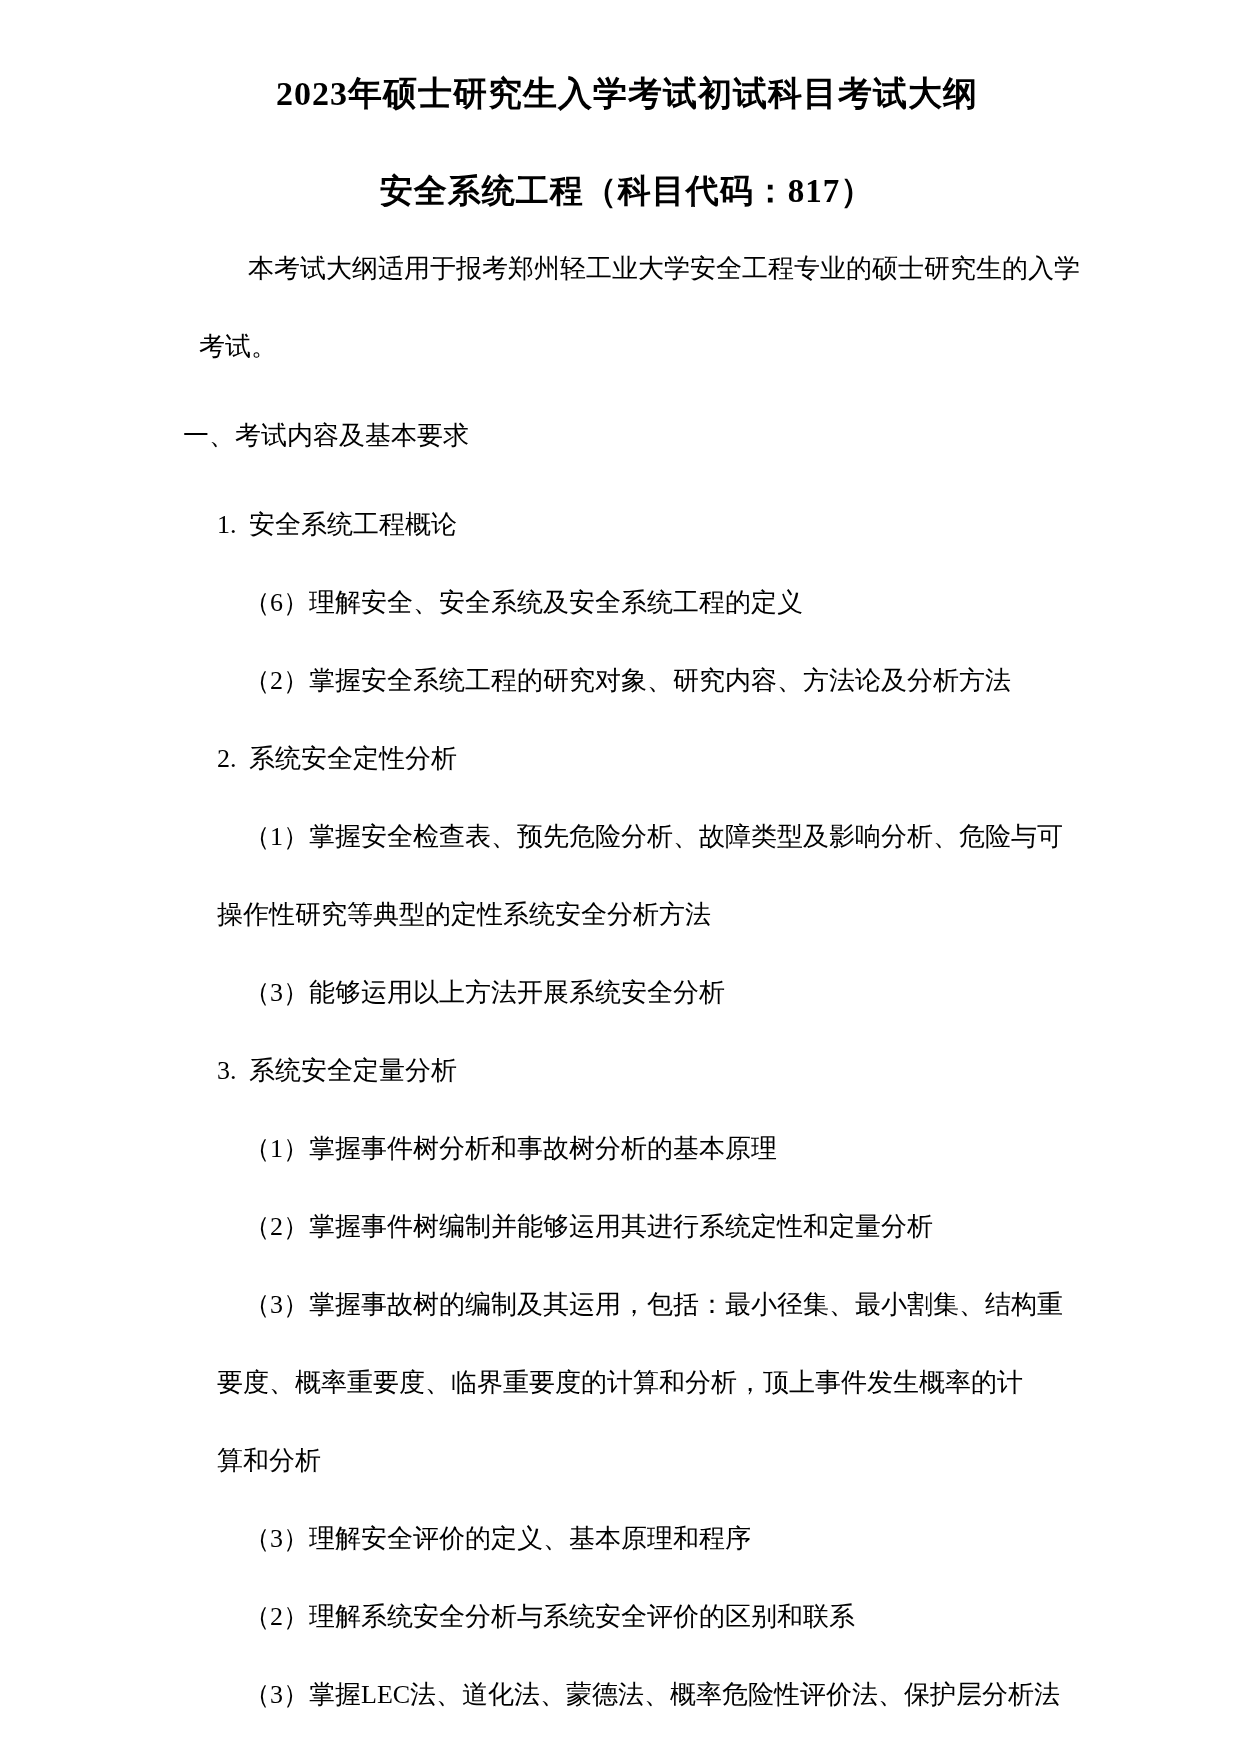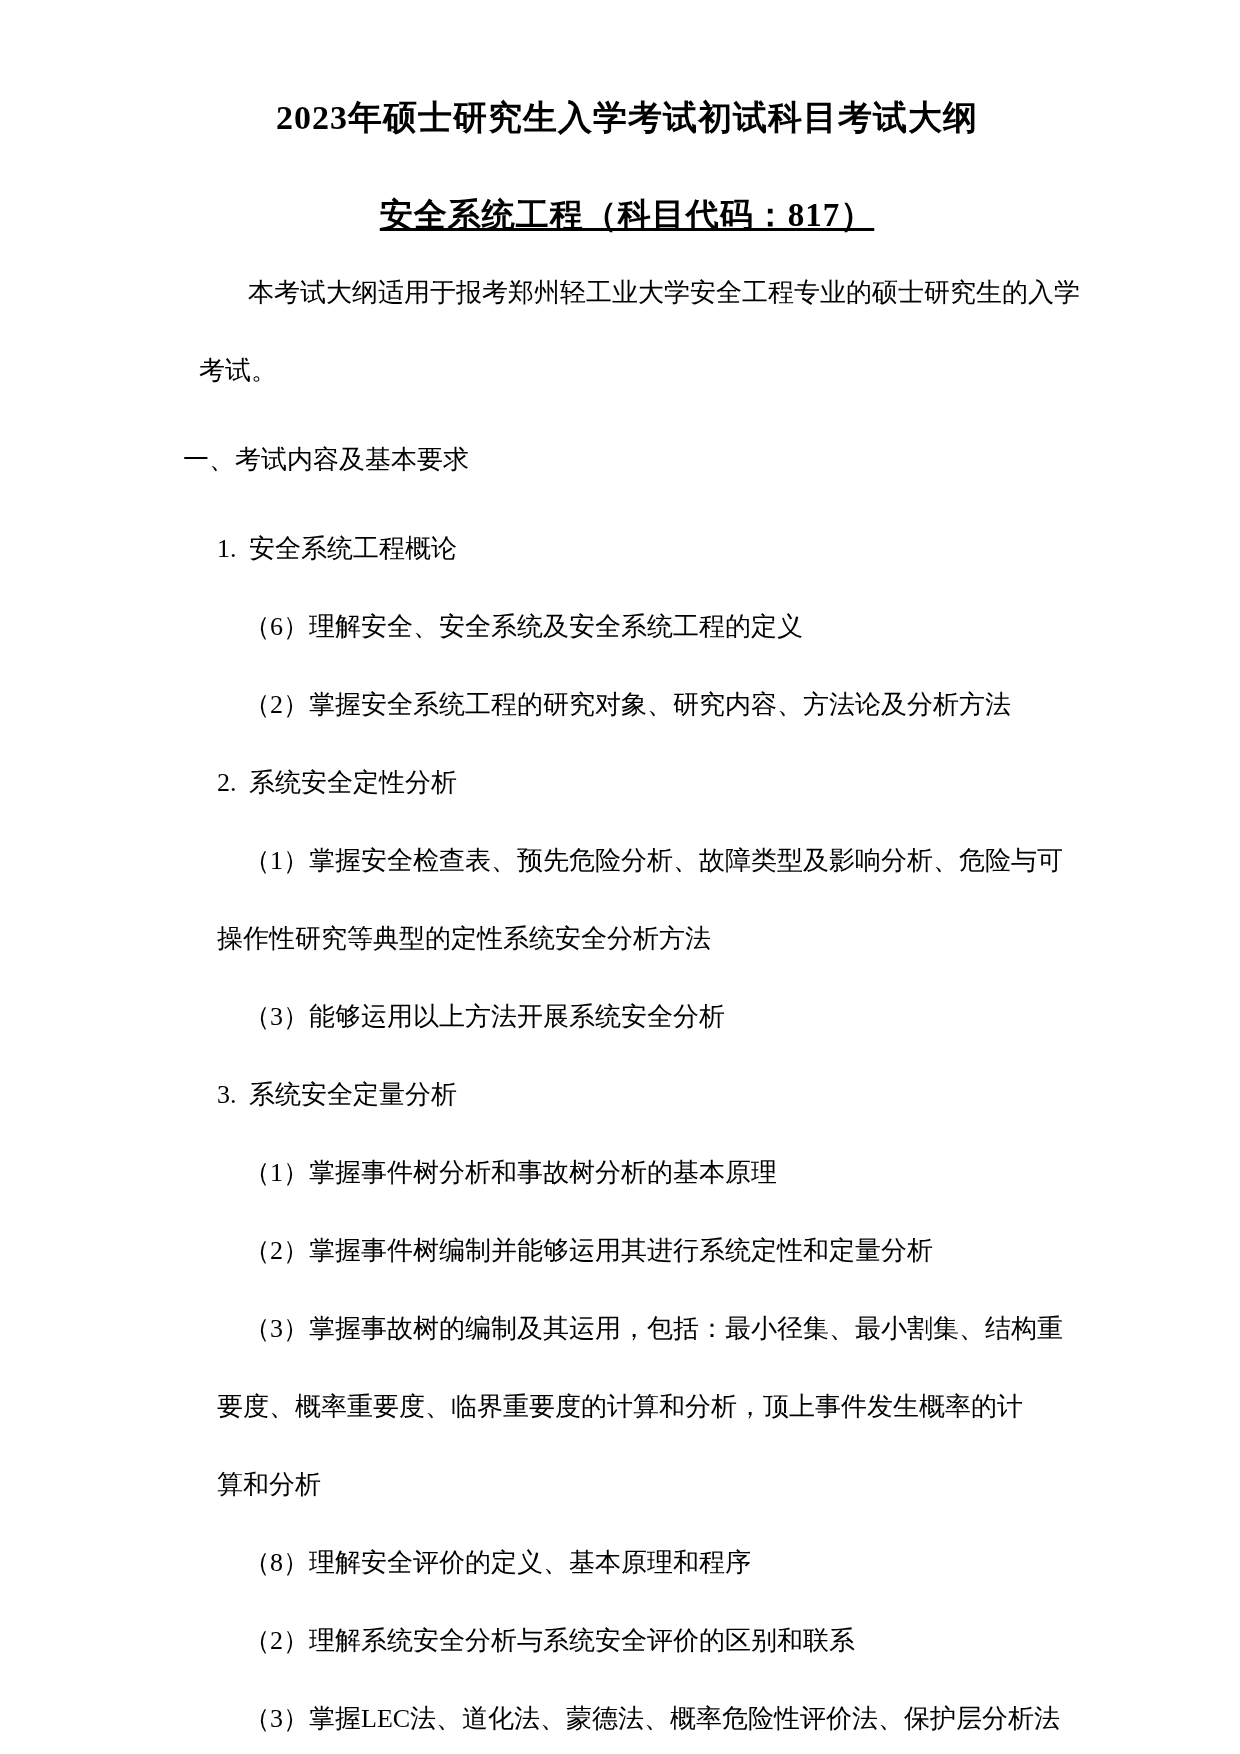--- a/index.html
+++ b/index.html
@@ -5,39 +5,38 @@
   html, body { margin: 0; padding: 0; background: #e9e9e9; }
   .page {
     position: relative;
     width: 1240px;
     height: 1754px;
     margin: 0 auto;
     background: #ffffff;
     color: #000000;
     font-family: "Liberation Serif", "DejaVu Serif", serif;
     box-sizing: border-box;
-    padding: 96px 158px 0 172px;
+    padding: 72px 158px 0 172px;
     overflow: hidden;
   }
   .doc-title {
     margin: 0;
     font-size: 34px;
     font-weight: bold;
     line-height: 44px;
     text-align: center;
     letter-spacing: 1px;
   }
   .doc-subtitle {
     margin: 53px 0 0 0;
     font-size: 33px;
     font-weight: bold;
     line-height: 44px;
     text-align: center;
     letter-spacing: 1px;
-    text-decoration: underline;
   }
   .body-text {
     font-size: 26px;
     line-height: 78px;
     font-weight: normal;
   }
   .intro {
     margin: 17px 0 0 27px;
     text-indent: 49px;
     white-space: pre-line;
@@ -87,18 +86,18 @@
 
   <div class="body-text item-head">
     <span class="item-num">3.</span><span>系统安全定量分析</span>
   </div>
   <p class="body-text point">（1）掌握事件树分析和事故树分析的基本原理</p>
   <p class="body-text point">（2）掌握事件树编制并能够运用其进行系统定性和定量分析</p>
   <p class="body-text point">（3）掌握事故树的编制及其运用，包括：最小径集、最小割集、结构重
 要度、概率重要度、临界重要度的计算和分析，顶上事件发生概率的计
 算和分析</p>
 
-  <p class="body-text point">（8）理解安全评价的定义、基本原理和程序</p>
+  <p class="body-text point">（3）理解安全评价的定义、基本原理和程序</p>
   <p class="body-text point">（2）理解系统安全分析与系统安全评价的区别和联系</p>
   <p class="body-text point">（3）掌握LEC法、道化法、蒙德法、概率危险性评价法、保护层分析法
 等安全评价方法</p>
 
 </div>
 
 </body></html>

